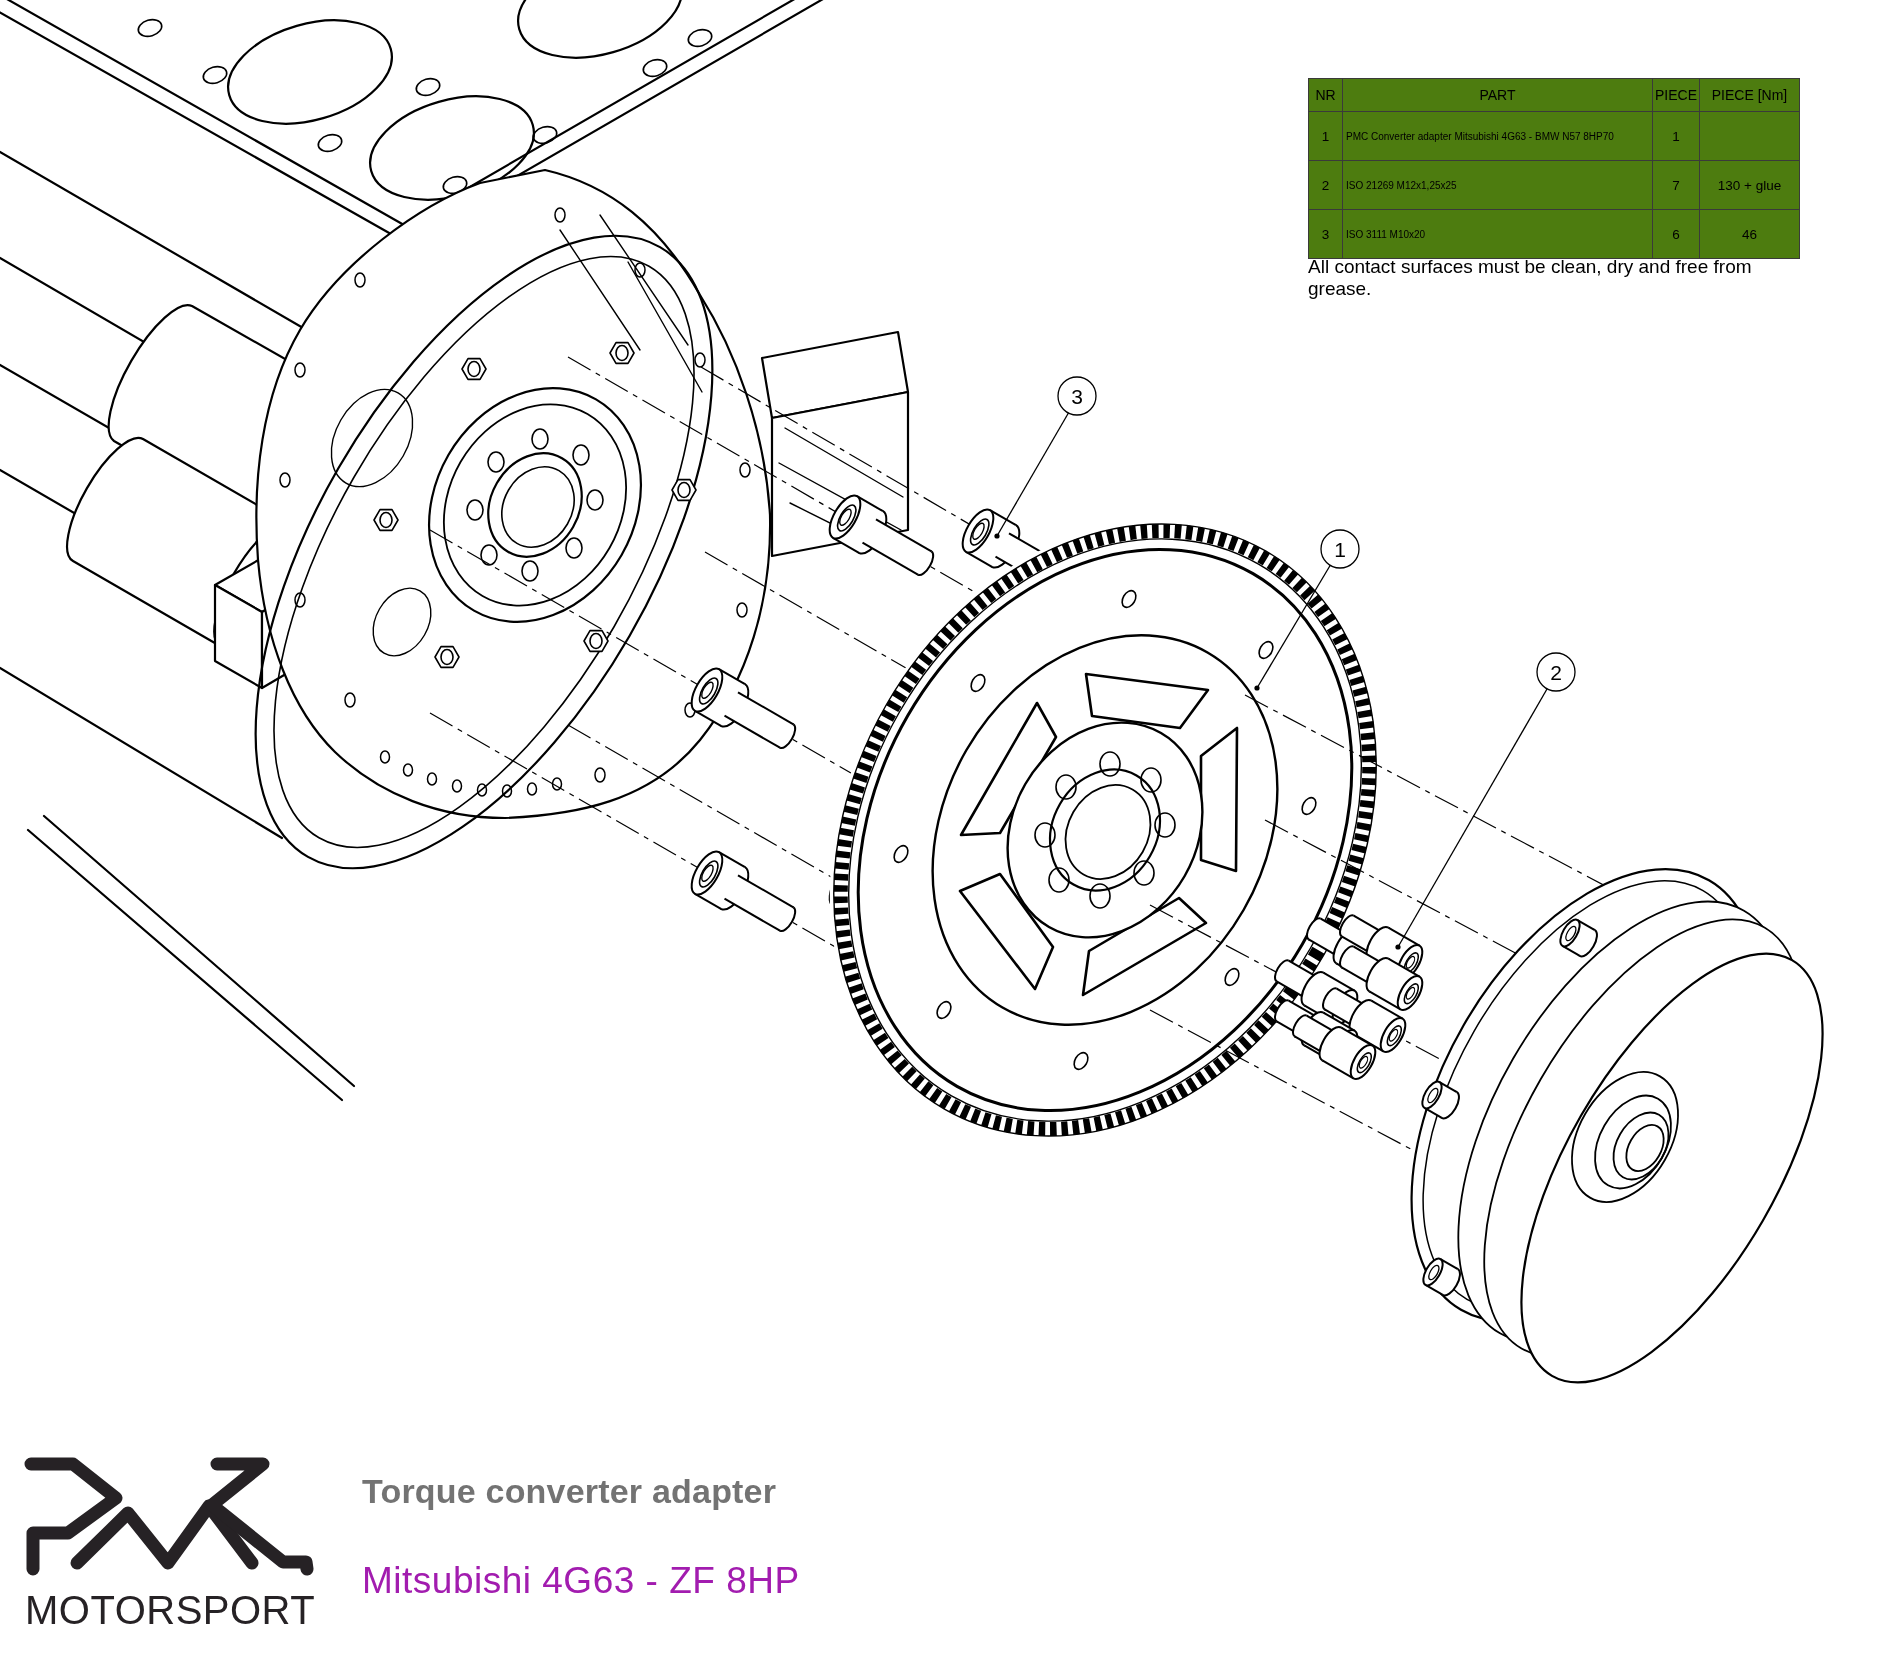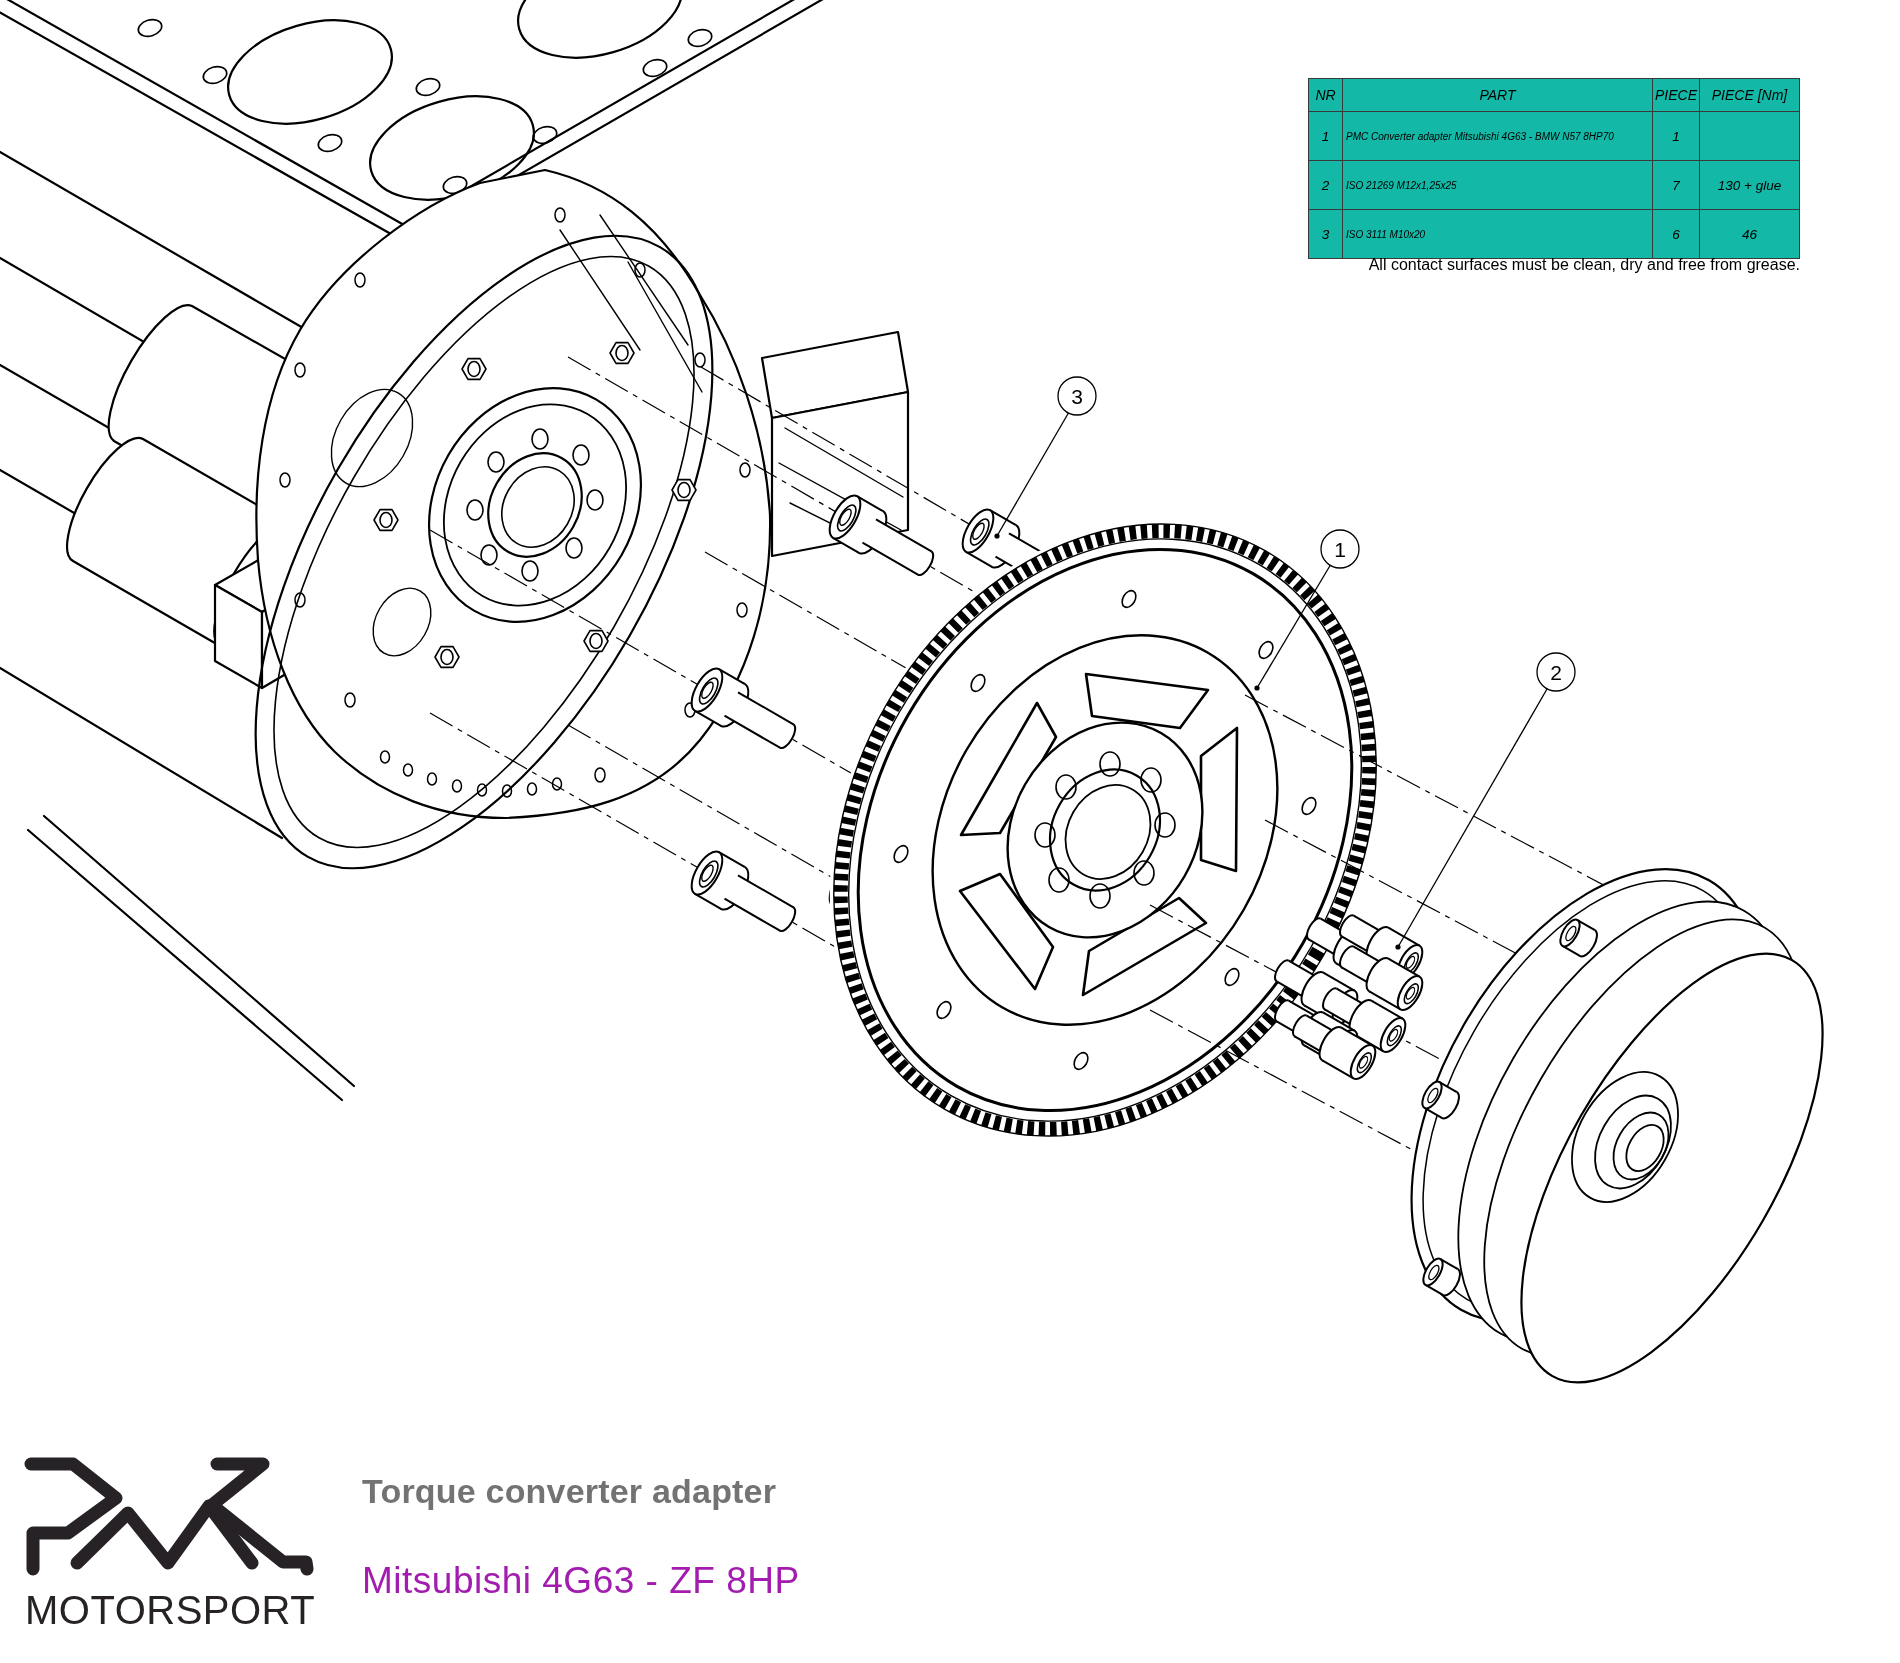--- a/index.html
+++ b/index.html
@@ -1,25 +1,25 @@
 <!DOCTYPE html>
 <html><head>
 <meta charset="utf-8">
 <style>
   html,body{margin:0;padding:0;background:#ffffff;}
   body{width:1900px;height:1663px;position:relative;font-family:"Liberation Sans",sans-serif;color:#111;overflow:hidden;}
   #drawing{position:absolute;left:0;top:0;}
   
-  .parts-table{position:absolute;left:1308px;top:78px;border-collapse:collapse;table-layout:fixed;background:#14b8a6;font-style:italic;}
+  .parts-table{position:absolute;left:1308px;top:78px;border-collapse:collapse;table-layout:fixed;background:#4d7c0f;}
   .parts-table td,.parts-table th{border:1.6px solid #3a3a3a;font-weight:normal;font-size:13.5px;color:#000;overflow:hidden;white-space:nowrap;}
   .parts-table th{height:30px;font-size:14px;text-align:center;}
   .parts-table td{height:46px;text-align:center;}
   .parts-table td.part-cell{text-align:left;padding:0 2px 0 3px;font-size:10px;}
   .col-nr{width:34px}.col-part{width:310px}.col-piece{width:47px}.col-torque{width:100px}
-  .table-note{position:absolute;left:1308px;top:256px;width:492px;text-align:right;font-size:16px;color:#000;}
+  .table-note{position:absolute;left:1308px;top:256px;width:492px;text-align:left;font-size:19px;color:#000;}
   
   .logo-box{position:absolute;left:23px;top:1452px;}
   .doc-title{position:absolute;left:362px;top:1472px;font-size:34px;font-weight:bold;color:#737373;letter-spacing:.2px;}
   .doc-subtitle{position:absolute;left:362px;top:1560px;font-size:37px;font-weight:300;color:#a21caf;letter-spacing:.5px;}
 </style>
 </head>
 <body>
 
 <svg id="drawing" width="1900" height="1663" viewBox="0 0 1900 1663" xmlns="http://www.w3.org/2000/svg">
 

